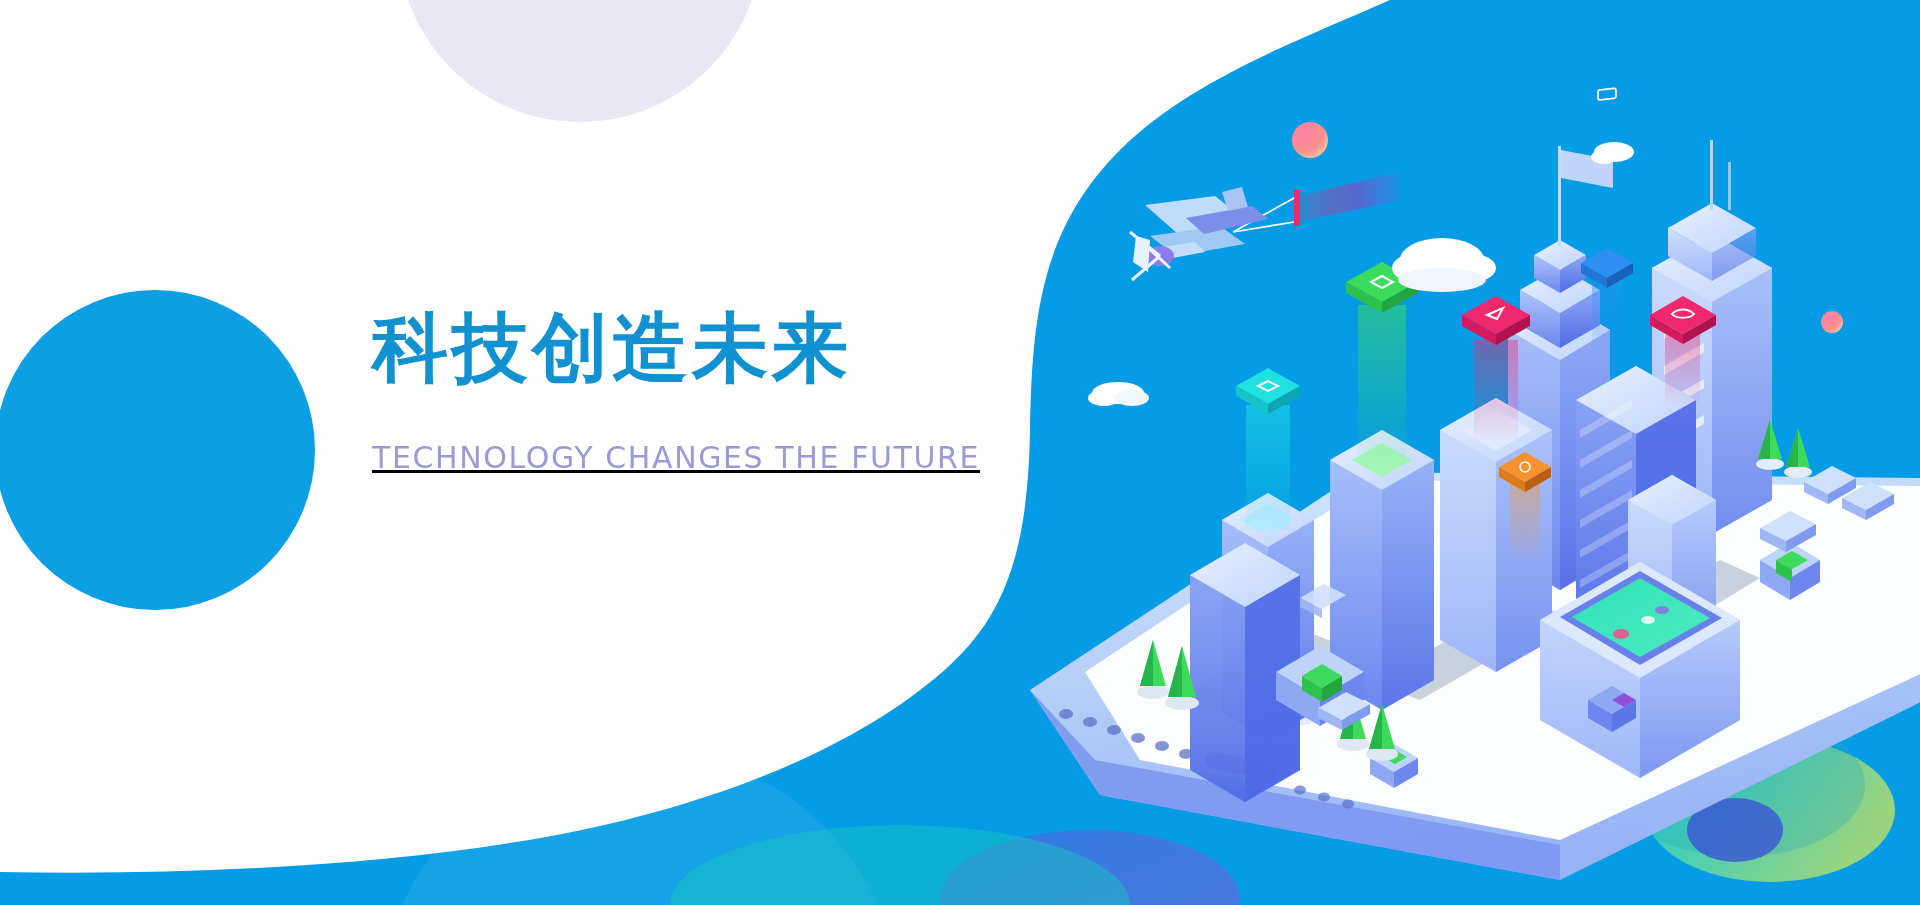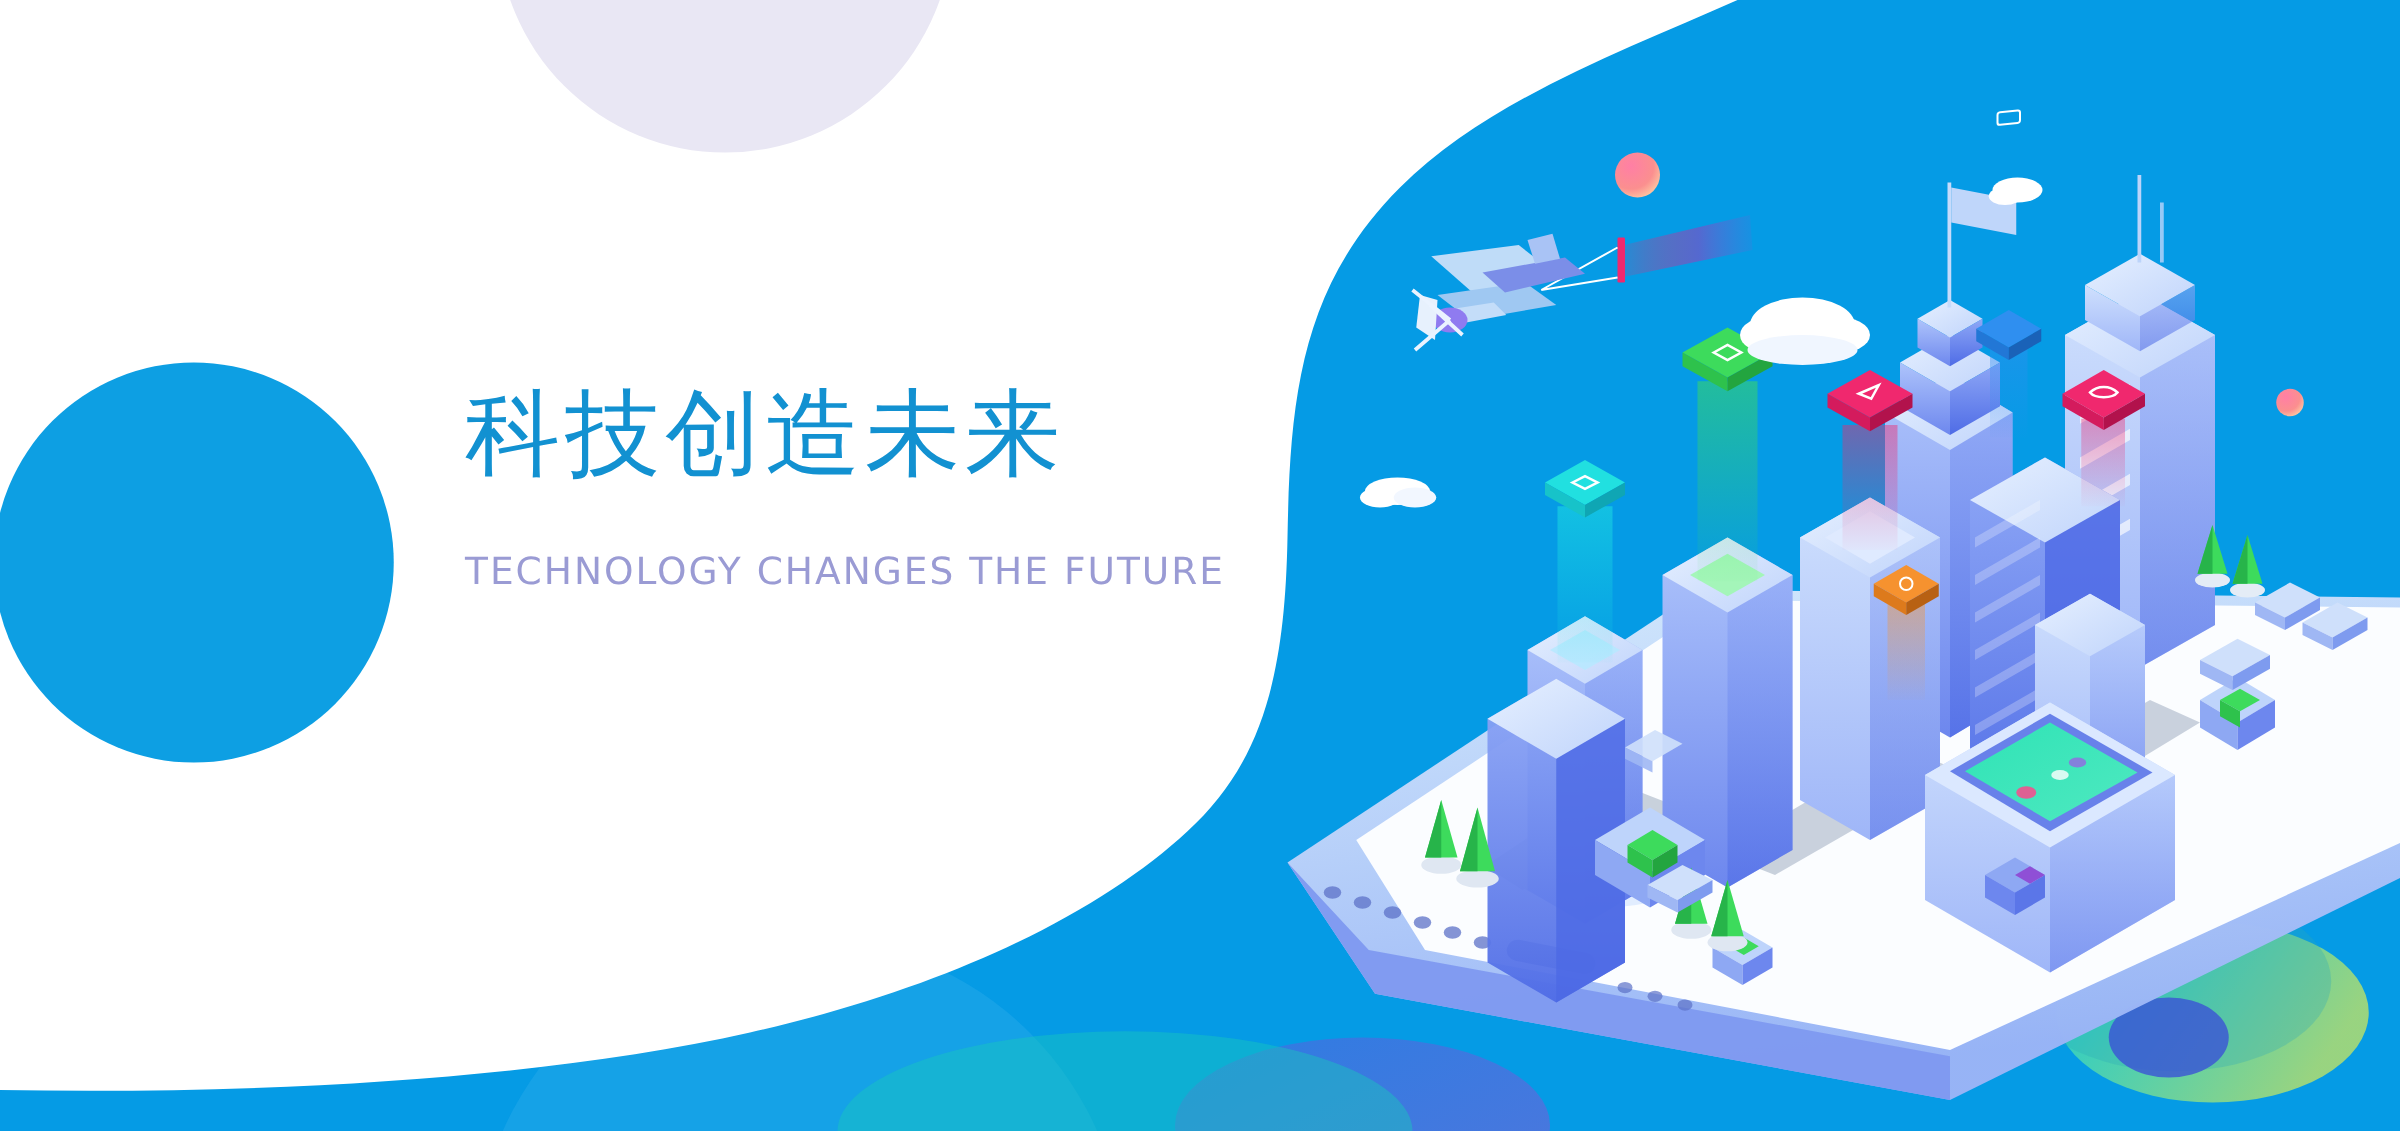--- a/index.html
+++ b/index.html
@@ -10,30 +10,30 @@
     font-family:"Liberation Sans","DejaVu Sans",sans-serif;
   }
   #banner{position:relative;width:1920px;height:905px;overflow:hidden;background:#ffffff;}
   .svg-layer{position:absolute;top:0;left:0;}
 
   
   #text-block{
     position:absolute;left:372px;top:296px;width:700px;z-index:40;
   }
   .headline{
-    font-size:76px;line-height:1.38;font-weight:400;letter-spacing:4px;
+    font-size:76px;line-height:1.38;font-weight:700;letter-spacing:4px;
     color:#1291d1;white-space:nowrap;margin:0;
     font-family:"Liberation Sans","DejaVu Sans",sans-serif;
   }
   .subtitle{
     font-size:30px;line-height:1.52;letter-spacing:1.6px;font-weight:400;
     color:#9a9bd4;margin:0;white-space:nowrap;
     font-family:"DejaVu Sans","Liberation Sans",sans-serif;
   }
-  #subtitle-wrap{margin-top:34px;}
+  #subtitle-wrap{margin-top:34px;text-decoration:underline;}
 </style>
 </head>
 <body>
 
 <div id="banner">
 
   <svg class="svg-layer" width="1920" height="905" viewBox="0 0 1920 905">
     <defs>
       <linearGradient id="gTealBlob" x1="0" y1="0" x2="1" y2="0.4">
         <stop offset="0%" stop-color="#17d7d2"></stop>

